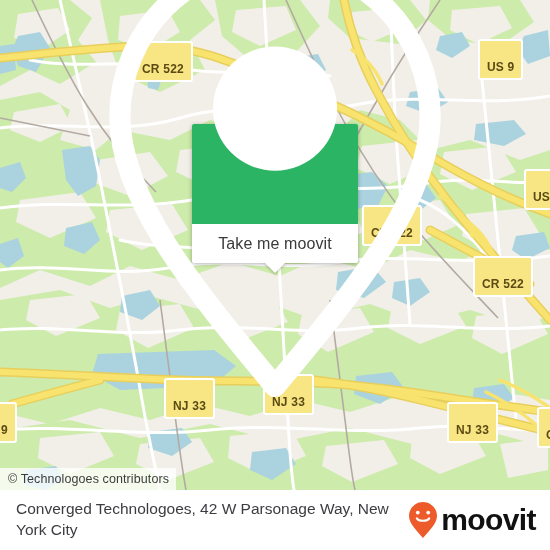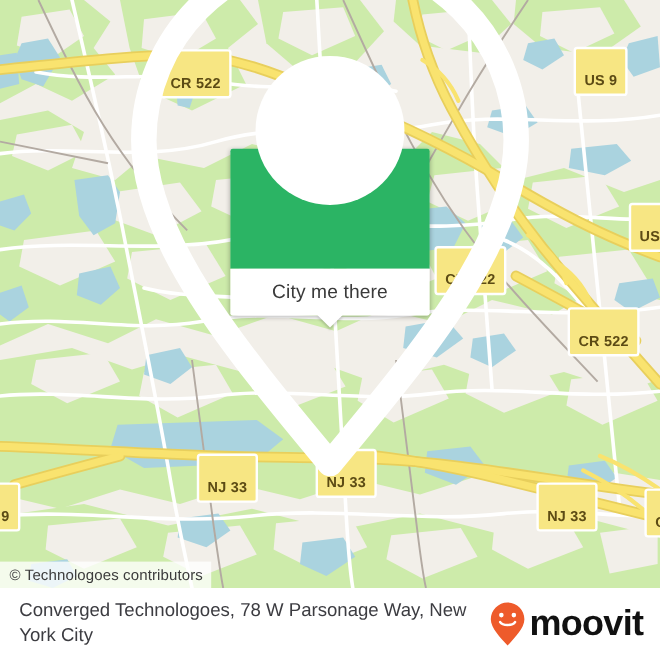--- a/index.html
+++ b/index.html
@@ -294,30 +294,30 @@
     <div class="popup">
       <div class="popup-top">
         <span class="popup-pin">
           <svg width="50" height="60" viewBox="0 0 50 60" xmlns="http://www.w3.org/2000/svg">
             <path d="M25,4 C14.5,4 6,12.5 6,23 C6,33 15,44 25,56 C35,44 44,33 44,23 C44,12.5 35.5,4 25,4 Z" fill="none" stroke="#ffffff" stroke-width="2.6" stroke-linejoin="round"></path>
             <circle cx="25" cy="22" r="7.6" fill="#ffffff"></circle>
           </svg>
         </span>
       </div>
       <div class="popup-bottom">
-        <span class="popup-label">City me there</span>
+        <span class="popup-label">Take me moovit</span>
         <span class="popup-tail"></span>
       </div>
     </div>
 
     <div class="attribution">© Technologoes contributors</div>
   </div>
 
   <div class="footer">
-    <div class="footer-caption">Converged Technologoes, 78 W Parsonage Way, New York City</div>
+    <div class="footer-caption">Converged Technologoes, 42 W Parsonage Way, New York City</div>
     <div class="brand">
       <span class="brand-mark">
         <svg width="30" height="38" viewBox="0 0 30 38" xmlns="http://www.w3.org/2000/svg">
           <path d="M15,1 C7.3,1 1,7.3 1,15 C1,22.4 9.2,30.4 15,37 C20.8,30.4 29,22.4 29,15 C29,7.3 22.7,1 15,1 Z" fill="#ee5b2b"></path>
           <circle cx="9.8" cy="11.6" r="1.9" fill="#ffffff"></circle>
           <circle cx="20.2" cy="11.6" r="1.9" fill="#ffffff"></circle>
           <path d="M8.8,17.4 C10.8,20.6 19.2,20.6 21.2,17.4" fill="none" stroke="#ffffff" stroke-width="2.1" stroke-linecap="round"></path>
         </svg>
       </span>
       <span class="brand-word">moovit</span>

